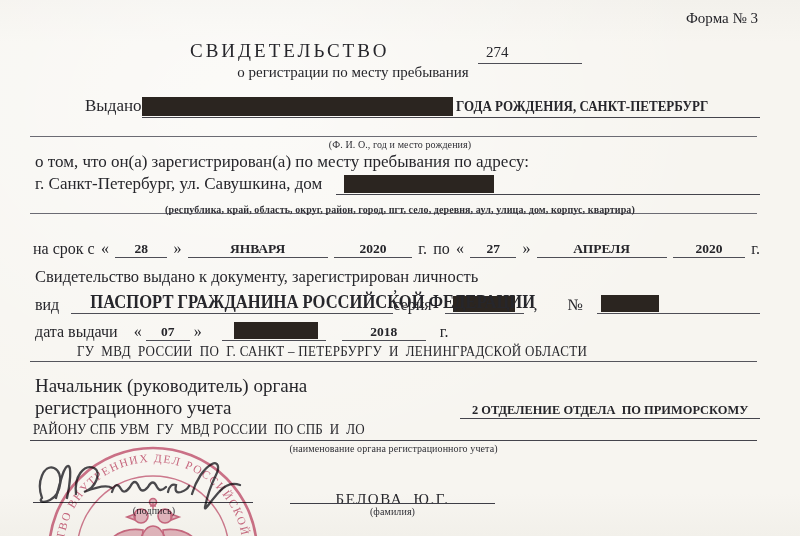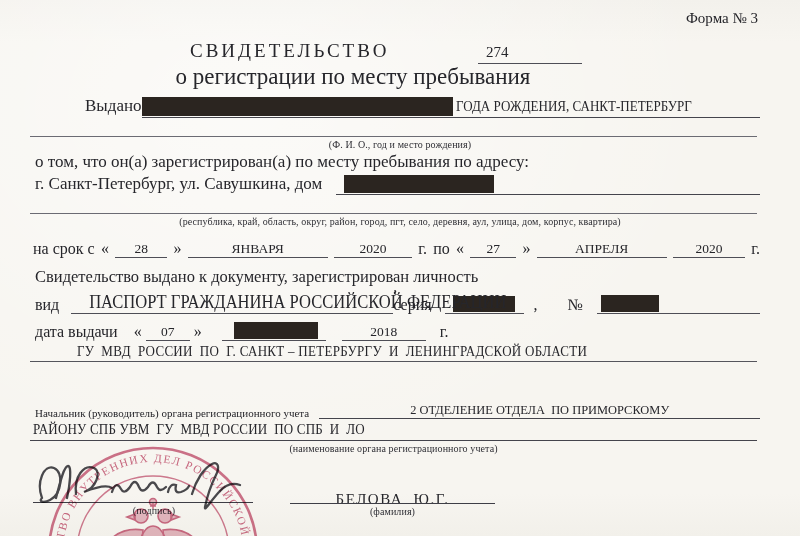--- a/index.html
+++ b/index.html
@@ -8,61 +8,61 @@
     background:
       radial-gradient(ellipse at 30% 20%, rgba(255,255,255,.55), rgba(255,255,255,0) 60%),
       linear-gradient(180deg, #f3f1ec 0%, #f7f5f0 8%, #f7f5f0 92%, #f2f0ea 100%);
     font-family:"Liberation Serif","DejaVu Serif",serif;
     color:#26262b;
   }
   .abs { position:absolute; }
   .t17 { font-size:17px; }
   .t16 { font-size:16px; }
   .cap { font-size:10px; color:#2e2e34; letter-spacing:.1px; }
-  .cond { font-family:"Liberation Serif",serif; font-weight:normal; font-size:13.5px; }
+  .cond { font-family:"Liberation Serif",serif; font-weight:bold; font-size:13.5px; }
   .sqz { display:inline-block; transform:scaleX(.92); transform-origin:center; white-space:pre; }
   .sqzL { display:inline-block; transform:scaleX(.93); transform-origin:left; white-space:pre; }
   .pre { white-space:pre; }
   .rule { border-top:1.3px solid #6b6b73; height:0; }
   .blank { border-bottom:1.5px solid #4e4e56; text-align:center; }
   .redact { background:#2b2520; display:inline-block; }
   .flexrow { display:flex; align-items:flex-end; }
   .center { text-align:center; }
   .stamp-svg { mix-blend-mode:multiply; opacity:.9; }
   .sig-svg { mix-blend-mode:multiply; }
 </style>
 </head>
 <body>
 
 <div class="page">
 
   <div class="abs" style="top:10px; right:42px; font-size:15px;">Форма № 3</div>
 
   <div class="abs" style="left:190px; top:40px; width:326px; font-size:19px; letter-spacing:3px;" class2="center">СВИДЕТЕЛЬСТВО</div>
   <div class="abs blank" style="left:478px; top:41px; width:96px; height:22px; line-height:22px; font-size:15px; text-align:left; padding-left:8px;">274</div>
-  <div class="abs center" style="left:153px; top:64px; width:400px; font-size:23px;">о регистрации по месту пребывания</div>
+  <div class="abs center" style="left:153px; top:64px; width:400px; font-size:15px;">о регистрации по месту пребывания</div>
 
   <div class="abs t17" style="left:85px; top:96px;">Выдано</div>
   <div class="abs flexrow" style="left:142px; top:95px; width:618px; height:22px; border-bottom:1.6px solid #44444c;">
     <span class="redact" style="width:311px; height:19px; margin-bottom:1px;"></span>
     <span class="cond" style="font-size:14px; margin-left:3px; margin-bottom:2px;"><span class="sqzL">ГОДА РОЖДЕНИЯ, САНКТ-ПЕТЕРБУРГ</span></span>
   </div>
 
   <div class="abs rule" style="left:30px; top:136px; width:727px;"></div>
   <div class="abs cap center" style="left:30px; top:139px; width:740px;">(Ф. И. О., год и место рождения)</div>
 
   <div class="abs t17" style="left:35px; top:174px;">г. Санкт-Петербург, ул. Савушкина, дом</div>
 
   <div class="abs t17" style="left:35px; top:152px;">о том, что он(а) зарегистрирован(а) по месту пребывания по адресу:</div>
   <div class="abs flexrow" style="left:336px; top:174px; width:424px; height:20px; border-bottom:1.6px solid #44444c;">
     <span class="redact" style="width:150px; height:18px; margin-left:8px; margin-bottom:1px;"></span>
   </div>
 
   <div class="abs rule" style="left:30px; top:213px; width:727px;"></div>
-  <div class="abs cap center" style="left:30px; top:216px; width:740px;">(республика, край, область, округ, район, город, пгт, село, деревня, аул, улица, дом, корпус, квартира)</div>
+  <div class="abs cap center" style="left:30px; top:204px; width:740px;font-weight:bold;">(республика, край, область, округ, район, город, пгт, село, деревня, аул, улица, дом, корпус, квартира)</div>
 
   <div class="abs flexrow t16" style="left:33px; top:236px; width:727px; height:22px; justify-content:space-between;">
     <span>на срок с</span>
     <span>«</span>
     <span class="blank cond" style="width:52px;">28</span>
     <span>»</span>
     <span class="blank cond" style="width:140px;">ЯНВАРЯ</span>
     <span class="blank cond" style="width:78px;">2020</span>
     <span>г.</span>
     <span>по</span>
@@ -94,21 +94,21 @@
     <span class="blank" style="width:104px; margin-left:20px; text-align:left;"><span class="redact" style="width:84px; height:17px; vertical-align:bottom; margin-left:12px; margin-bottom:1px;"></span></span>
     <span class="blank cond" style="width:84px; margin-left:16px;">2018</span>
     <span style="margin-left:14px;">г.</span>
   </div>
 
   <div class="abs" style="left:30px; top:342px; width:727px; height:19px; border-bottom:1.4px solid #55555c;">
     <span class="cond pre" style="font-weight:normal; font-size:14px; padding-left:3px; letter-spacing:.3px;margin-left:44px;"><span class="sqzL">ГУ  МВД  РОССИИ  ПО  Г. САНКТ – ПЕТЕРБУРГУ  И  ЛЕНИНГРАДСКОЙ ОБЛАСТИ</span></span>
   </div>
 
   <div class="abs flexrow" style="left:35px; top:396px; width:725px; height:23px;">
-    <span style="font-size:11px; margin-right:10px;">Начальник (руководитель) органа регистрационного учета</span>
+    <span style="font-size:19px; margin-right:10px;">Начальник (руководитель) органа регистрационного учета</span>
     <span class="blank cond pre" style="flex:1; font-size:13.5px; border-bottom:1.5px solid #44444c;"><span class="sqz">2 ОТДЕЛЕНИЕ ОТДЕЛА  ПО ПРИМОРСКОМУ</span></span>
   </div>
   <div class="abs" style="left:30px; top:420px; width:727px; height:20px; border-bottom:1.4px solid #44444c;">
     <span class="cond pre" style="font-weight:normal; font-size:14px; padding-left:3px; letter-spacing:.2px;"><span class="sqzL">РАЙОНУ СПБ УВМ  ГУ  МВД РОССИИ  ПО СПБ  И  ЛО</span></span>
   </div>
   <div class="abs cap center" style="left:30px; top:443px; width:727px;">(наименование органа регистрационного учета)</div>
 
   <div class="abs" style="left:33px; top:502px; width:220px; border-top:1.5px solid #3e3e46;"></div>
   <div class="abs cap center" style="left:94px; top:505px; width:120px;">(подпись)</div>
 

